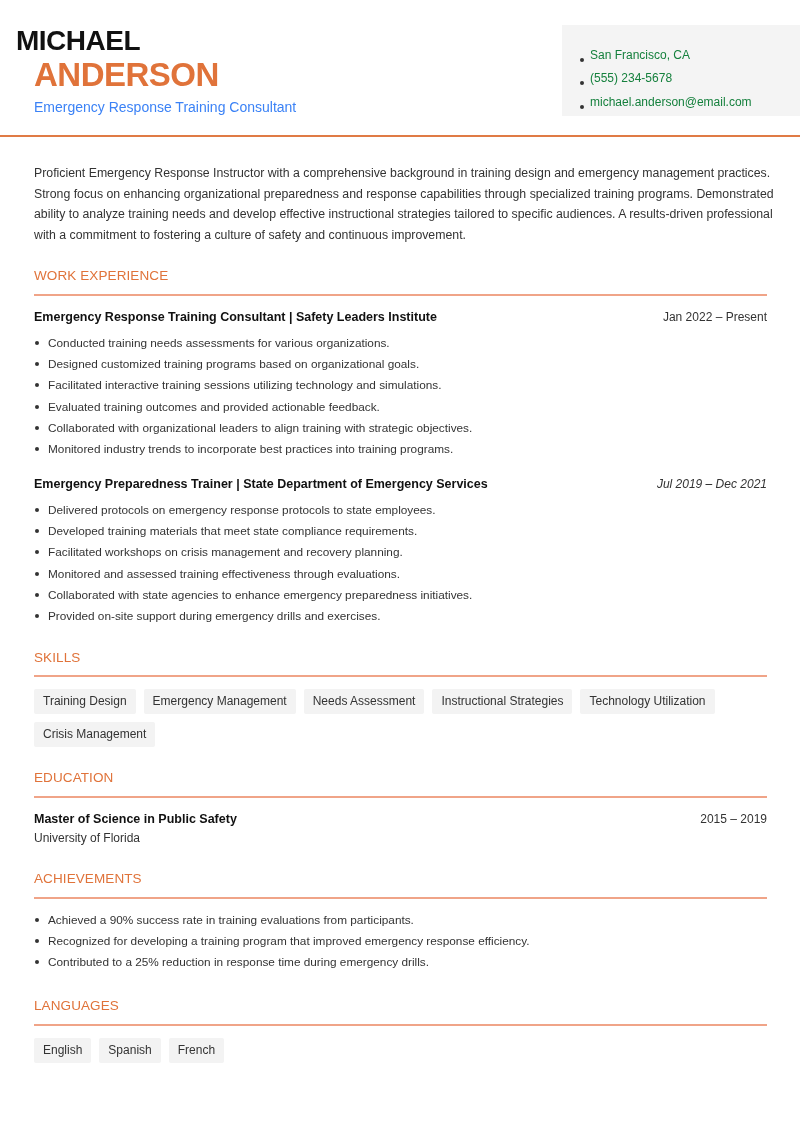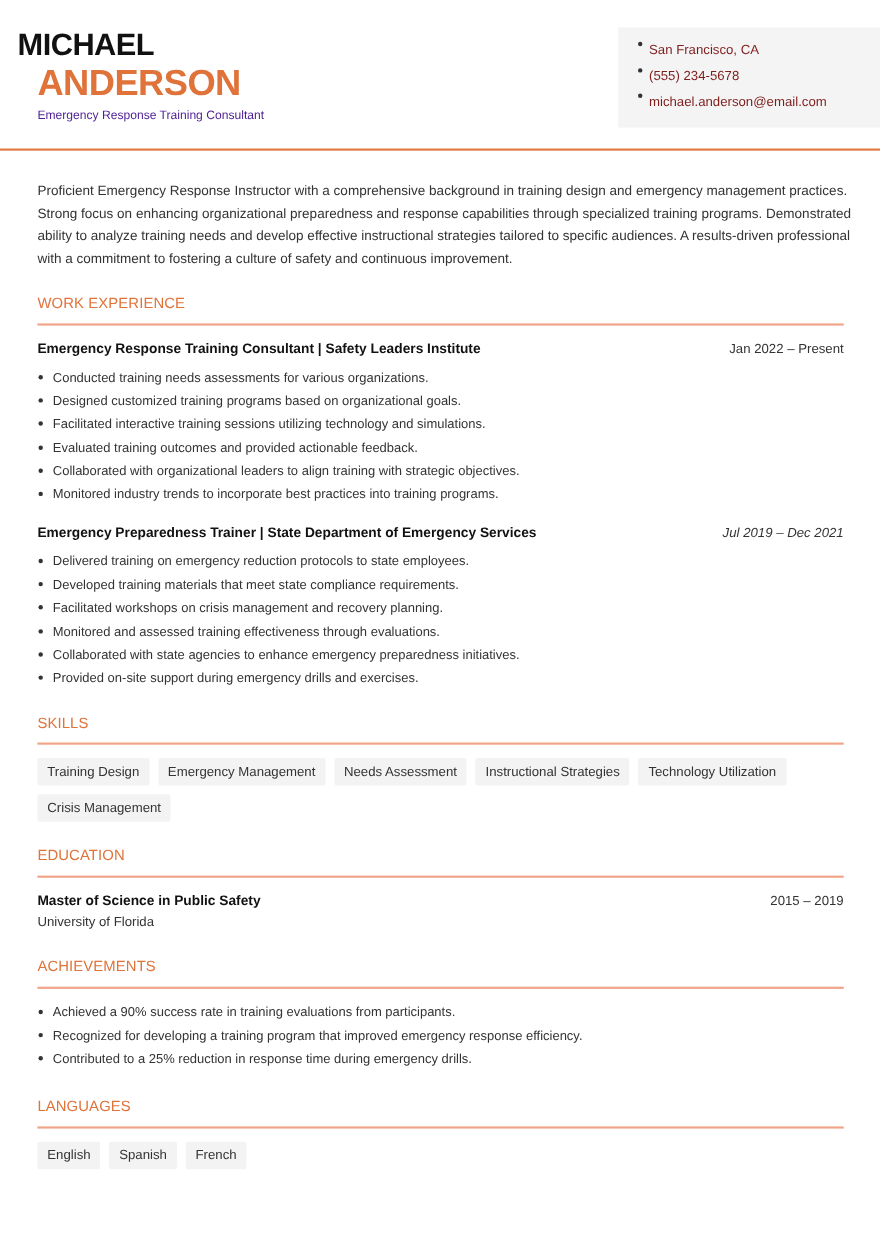--- a/index.html
+++ b/index.html
@@ -2,24 +2,24 @@
 <html><head>
 <meta charset="utf-8">
 <style>
   * { box-sizing: border-box; margin: 0; padding: 0; }
   html, body { width: 800px; height: 1130px; background: #ffffff; }
   body { font-family: "Liberation Sans", "DejaVu Sans", sans-serif; color: #222; position: relative; overflow: hidden; }
 
   .header { position: relative; height: 137px; border-bottom: 2px solid #e07b45; }
   .name-first { position: absolute; left: 16px; top: 22px; font-size: 28px; font-weight: 700; color: #111; letter-spacing: -0.5px; line-height: 38px; }
   .name-last { position: absolute; left: 34px; top: 56px; font-size: 33px; font-weight: 700; color: #e0733a; letter-spacing: -0.5px; line-height: 38px; }
-  .headline { position: absolute; left: 34px; top: 99px; font-size: 11px; color: #4c1d95; }
+  .headline { position: absolute; left: 34px; top: 99px; font-size: 14px; color: #3b82f6; }
 
   .contact { position: absolute; left: 562px; top: 25px; width: 238px; height: 91px; background: #f4f4f4; padding: 13px 0 0 18px; }
-  .contact-item { display: flex; align-items: flex-start; font-size: 12px; color: #7f1d1d; height: 23.5px; }
+  .contact-item { display: flex; align-items: flex-end; font-size: 12px; color: #15803d; height: 23.5px; }
   .bullet { width: 4px; height: 4px; border-radius: 50%; background: #333; margin-right: 6px; flex-shrink: 0; }
 
   .summary { position: absolute; left: 34px; top: 163px; width: 740px; font-size: 12.3px; line-height: 20.7px; color: #333; }
 
   .section-title { position: absolute; left: 34px; font-size: 13.5px; font-weight: 400; color: #e0733a; letter-spacing: 0.1px; }
   .section-line { position: absolute; left: 34px; width: 733px; height: 1.5px; background: #f0a488; }
 
   .job-title { position: absolute; left: 34px; font-size: 12.5px; font-weight: 700; color: #111; }
   .job-date { position: absolute; right: 33px; font-size: 12px; color: #333; text-align: right; }
 
@@ -90,21 +90,21 @@
       <span class="bullet"></span>
       <span>Monitored industry trends to incorporate best practices into training programs.</span>
     </li>
 </ul>
 
 <div class="job-title" style="top:477px;">Emergency Preparedness Trainer | State Department of Emergency Services</div>
 <div class="job-date" style="top:477px;font-style:italic;">Jul 2019 – Dec 2021</div>
 <ul class="bullets" style="top:499px;">
   <li>
       <span class="bullet"></span>
-      <span>Delivered training on emergency reduction protocols to state employees.</span>
+      <span>Delivered protocols on emergency response protocols to state employees.</span>
     </li>
   <li>
       <span class="bullet"></span>
       <span>Developed training materials that meet state compliance requirements.</span>
     </li>
   <li>
       <span class="bullet"></span>
       <span>Facilitated workshops on crisis management and recovery planning.</span>
     </li>
   <li>

